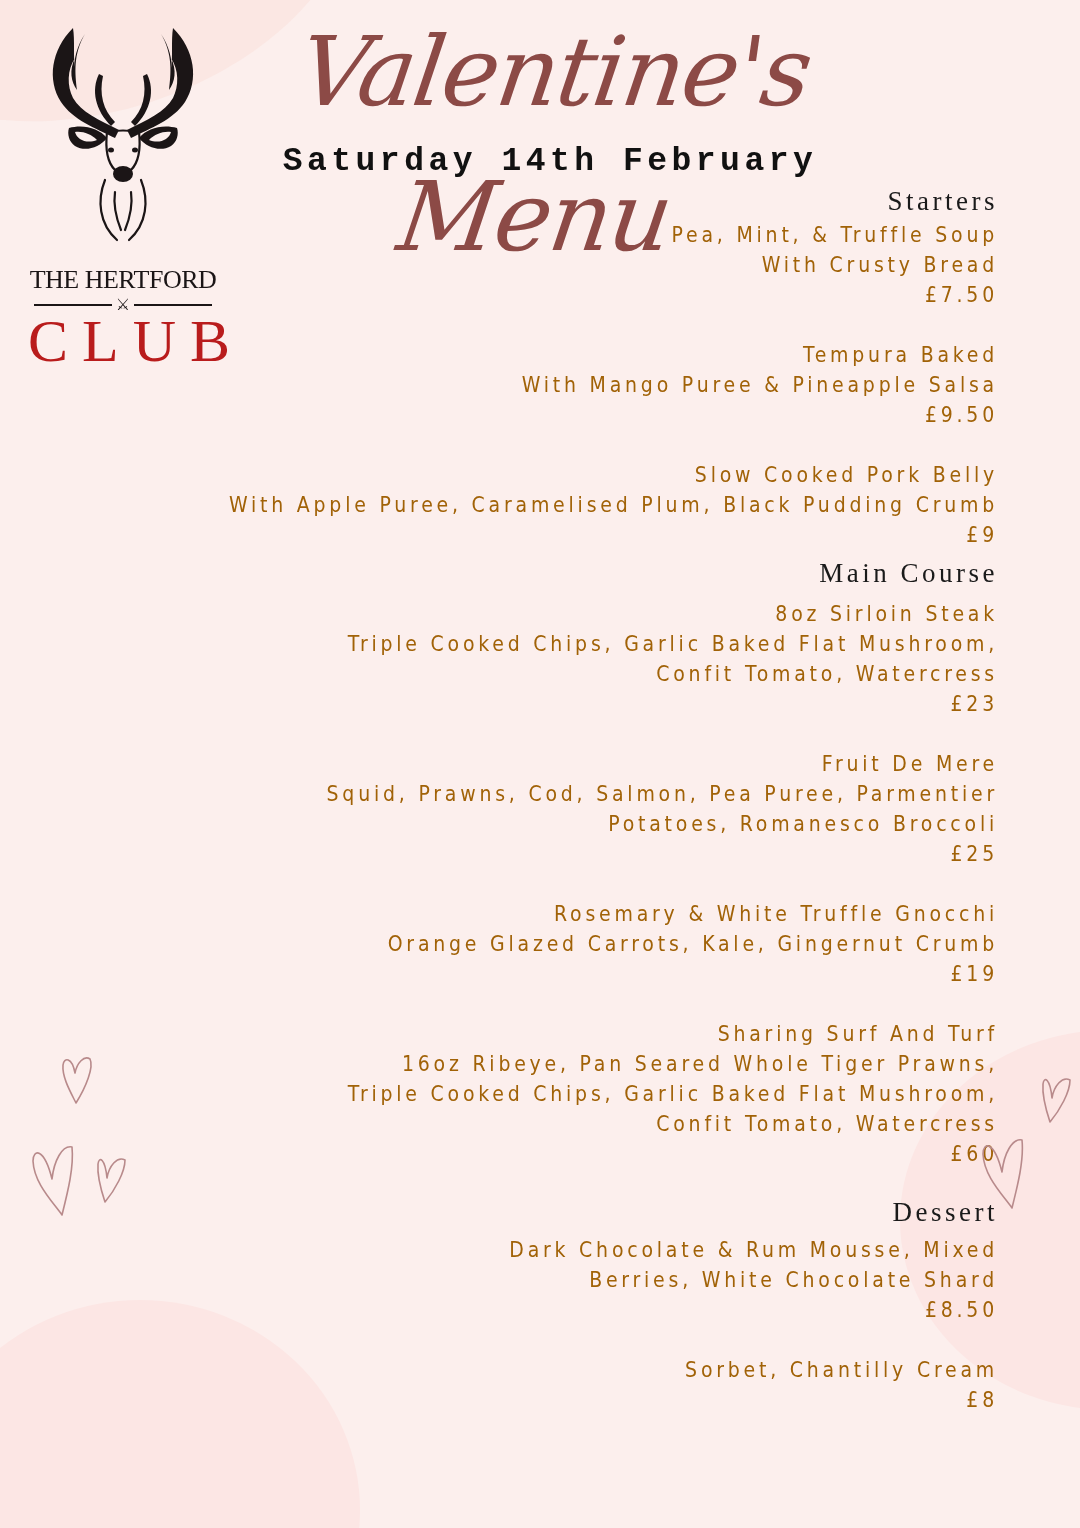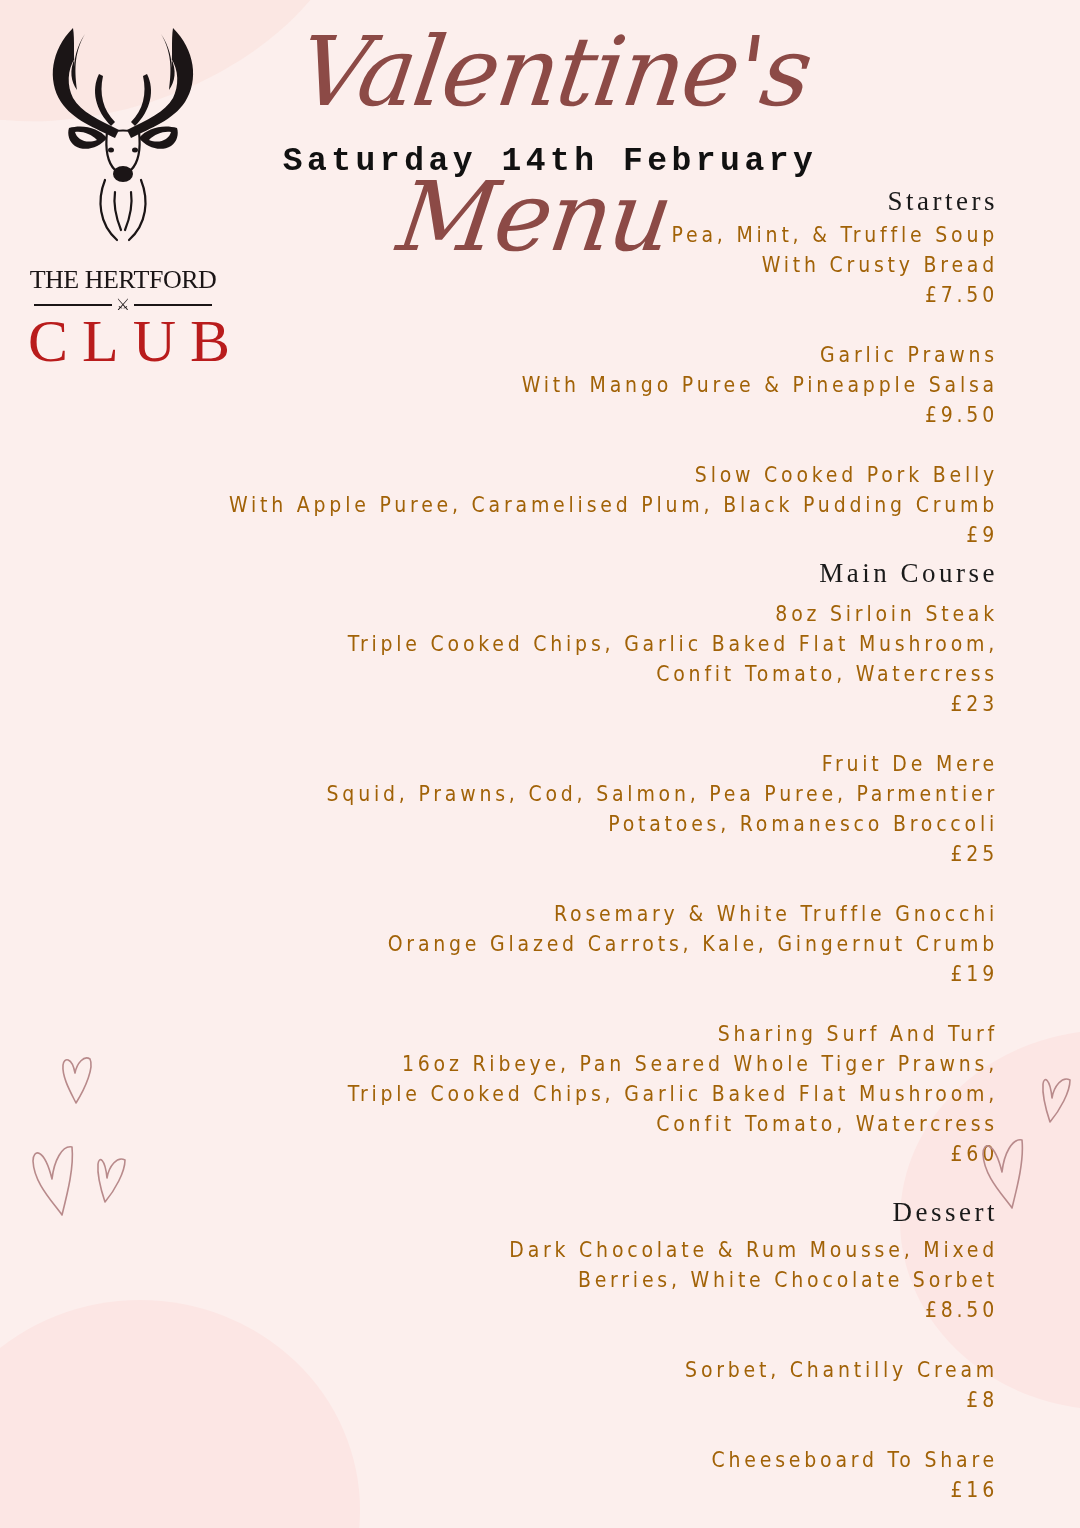--- a/index.html
+++ b/index.html
@@ -107,21 +107,21 @@
 <div class="menu">
 
   <div class="section sec-starters">
     <div class="section-heading">Starters</div>
     <div class="item">
       <div class="line">Pea, Mint, &amp; Truffle Soup</div>
       <div class="line">With Crusty Bread</div>
       <div class="price">£7.50</div>
     </div>
     <div class="item">
-      <div class="line">Garlic Prawns</div>
+      <div class="line">Tempura Baked</div>
       <div class="line">With Mango Puree &amp; Pineapple Salsa</div>
       <div class="price">£9.50</div>
     </div>
     <div class="item">
       <div class="line">Slow Cooked Pork Belly</div>
       <div class="line">With Apple Puree, Caramelised Plum, Black Pudding Crumb</div>
       <div class="price">£9</div>
     </div>
   </div>
 
@@ -150,30 +150,26 @@
       <div class="line">Triple Cooked Chips, Garlic Baked Flat Mushroom,</div>
       <div class="line">Confit Tomato, Watercress</div>
       <div class="price">£60</div>
     </div>
   </div>
 
   <div class="section sec-dessert">
     <div class="section-heading">Dessert</div>
     <div class="item">
       <div class="line">Dark Chocolate &amp; Rum Mousse, Mixed</div>
-      <div class="line">Berries, White Chocolate Sorbet</div>
+      <div class="line">Berries, White Chocolate Shard</div>
       <div class="price">£8.50</div>
     </div>
     <div class="item">
       <div class="line">Sorbet, Chantilly Cream</div>
       <div class="price">£8</div>
-    </div>
-    <div class="item">
-      <div class="line">Cheeseboard To Share</div>
-      <div class="price">£16</div>
     </div>
   </div>
 </div>
 
 <div class="heart" style="left:60px; top:1055px;">
   <svg width="34" height="52" viewBox="0 0 34 52">
       <path d="M16 48 C10 36, 2 22, 3 10 C4 2, 12 2, 15 18 C17 8, 24 0, 30 4 C34 12, 26 32, 16 48 Z"></path>
     </svg>
 </div>
 <div class="heart" style="left:30px; top:1143px;">

